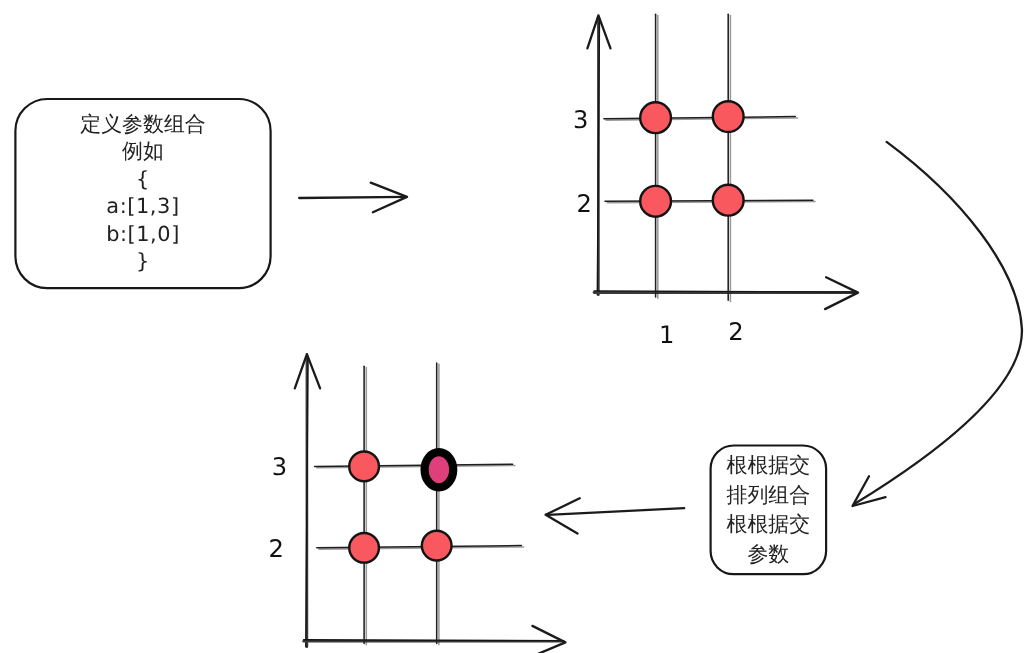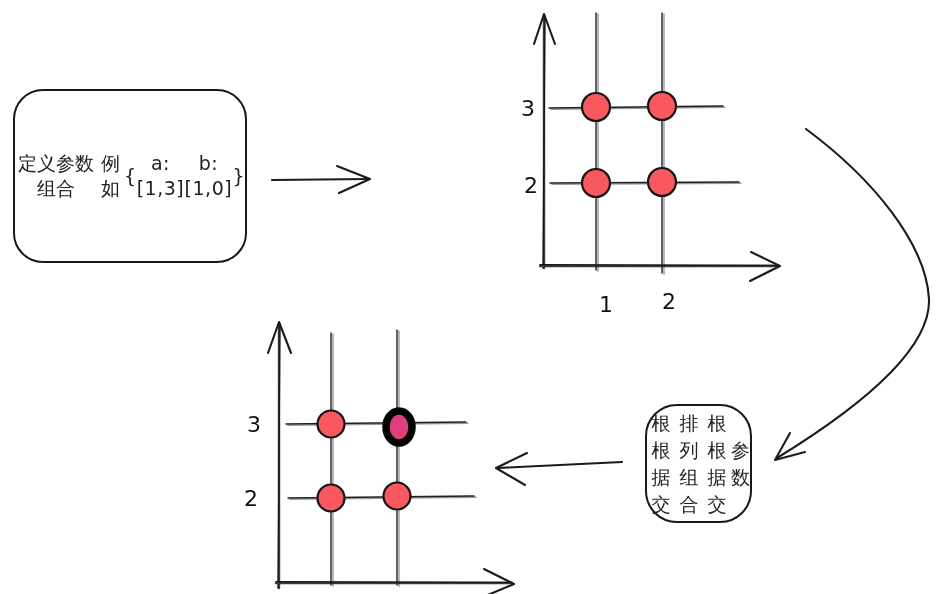--- a/index.html
+++ b/index.html
@@ -13,25 +13,25 @@
   .grid{fill:none;stroke:#1f1f1f;stroke-width:1.4;stroke-linecap:round;}
   .grid-echo{opacity:.45;}
   .arrow{fill:none;stroke:#1b1b1b;stroke-width:2.1;stroke-linecap:round;stroke-linejoin:round;}
   .dot{stroke:#141414;stroke-width:2.2;}
   .dot-highlight{stroke:#000000;stroke-width:7.5;}
   .tick{font-family:"DejaVu Sans", sans-serif;font-size:22px;fill:#111;
         text-anchor:middle;font-weight:500;}
 
   
   .box{position:absolute;box-sizing:border-box;border:2.3px solid #181818;background:#ffffff;
-       display:flex;align-items:center;justify-content:center;
+       display:flex;flex-direction:column;align-items:center;justify-content:center;
        text-align:center;color:#222;}
   .box-define{left:13px;top:89px;width:234px;height:174px;border-radius:30px;}
   .box-permute{left:384px;top:122px;width:117px;height:104px;border-radius:24px;}
-  .box-cv{left:645px;top:404px;width:107px;height:119px;border-radius:32px;}
+  .box-cv{left:645px;top:404px;width:107px;height:119px;border-radius:22px;}
   .cn{font-family:"Liberation Serif", serif;font-size:19px;line-height:25px;}
   .cn-sm{font-family:"Liberation Serif", serif;font-size:19px;line-height:27px;}
   .hand{font-family:"DejaVu Sans", sans-serif;font-size:19px;line-height:25px;
         letter-spacing:.5px;}
 </style>
 </head>
 <body>
 
 <div class="canvas">
 

